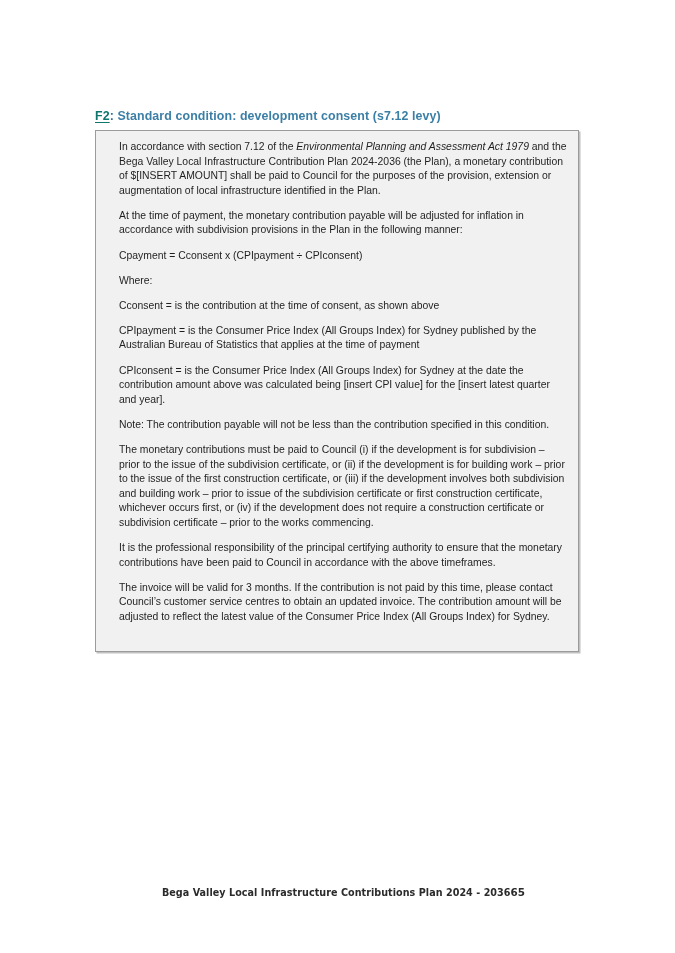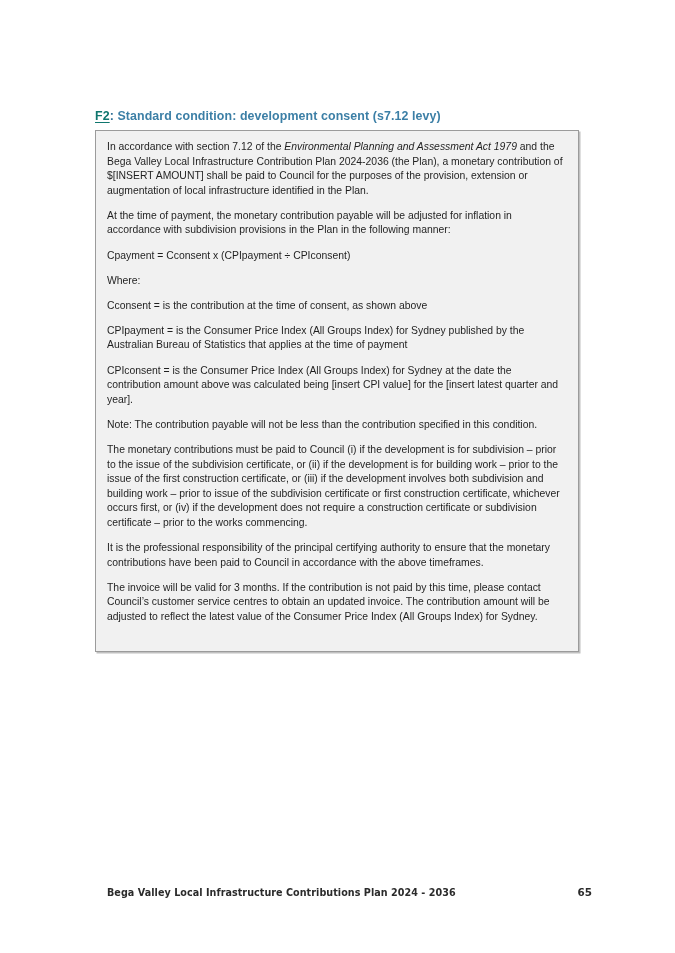--- a/index.html
+++ b/index.html
@@ -48,21 +48,21 @@
   
   .condition-box {
     position: absolute;
     left: 95px;
     top: 130px;
     width: 484px;
     box-sizing: border-box;
     background: #f1f1f1;
     border: 1px solid #9b9b9b;
     box-shadow: 1.5px 1.5px 0 0 rgba(140,140,140,0.55);
-    padding: 9px 11px 11px 11px;
+    padding: 9px 11px 11px 23px;
   }
 
   .condition-box p {
     margin: 0 0 10.5px 0;
     font-size: 10.4px;
     line-height: 14.6px;
     color: #1f1f1f;
     text-align: left;
   }
   .condition-box p:last-child {
@@ -72,23 +72,22 @@
     font-style: italic;
   }
 
   
   .footer {
     position: absolute;
     left: 95px;
     right: 83px;
     top: 886px;
     display: flex;
-    justify-content: space-between;
+    justify-content: center;
     align-items: baseline;
-    margin-left: 12px;
   }
   .footer-title,
   .footer-page {
     font-family: "DejaVu Sans", sans-serif;
     font-size: 9.6px;
     font-weight: bold;
     color: #2b2b2b;
     letter-spacing: 0.05px;
     white-space: nowrap;
   }

